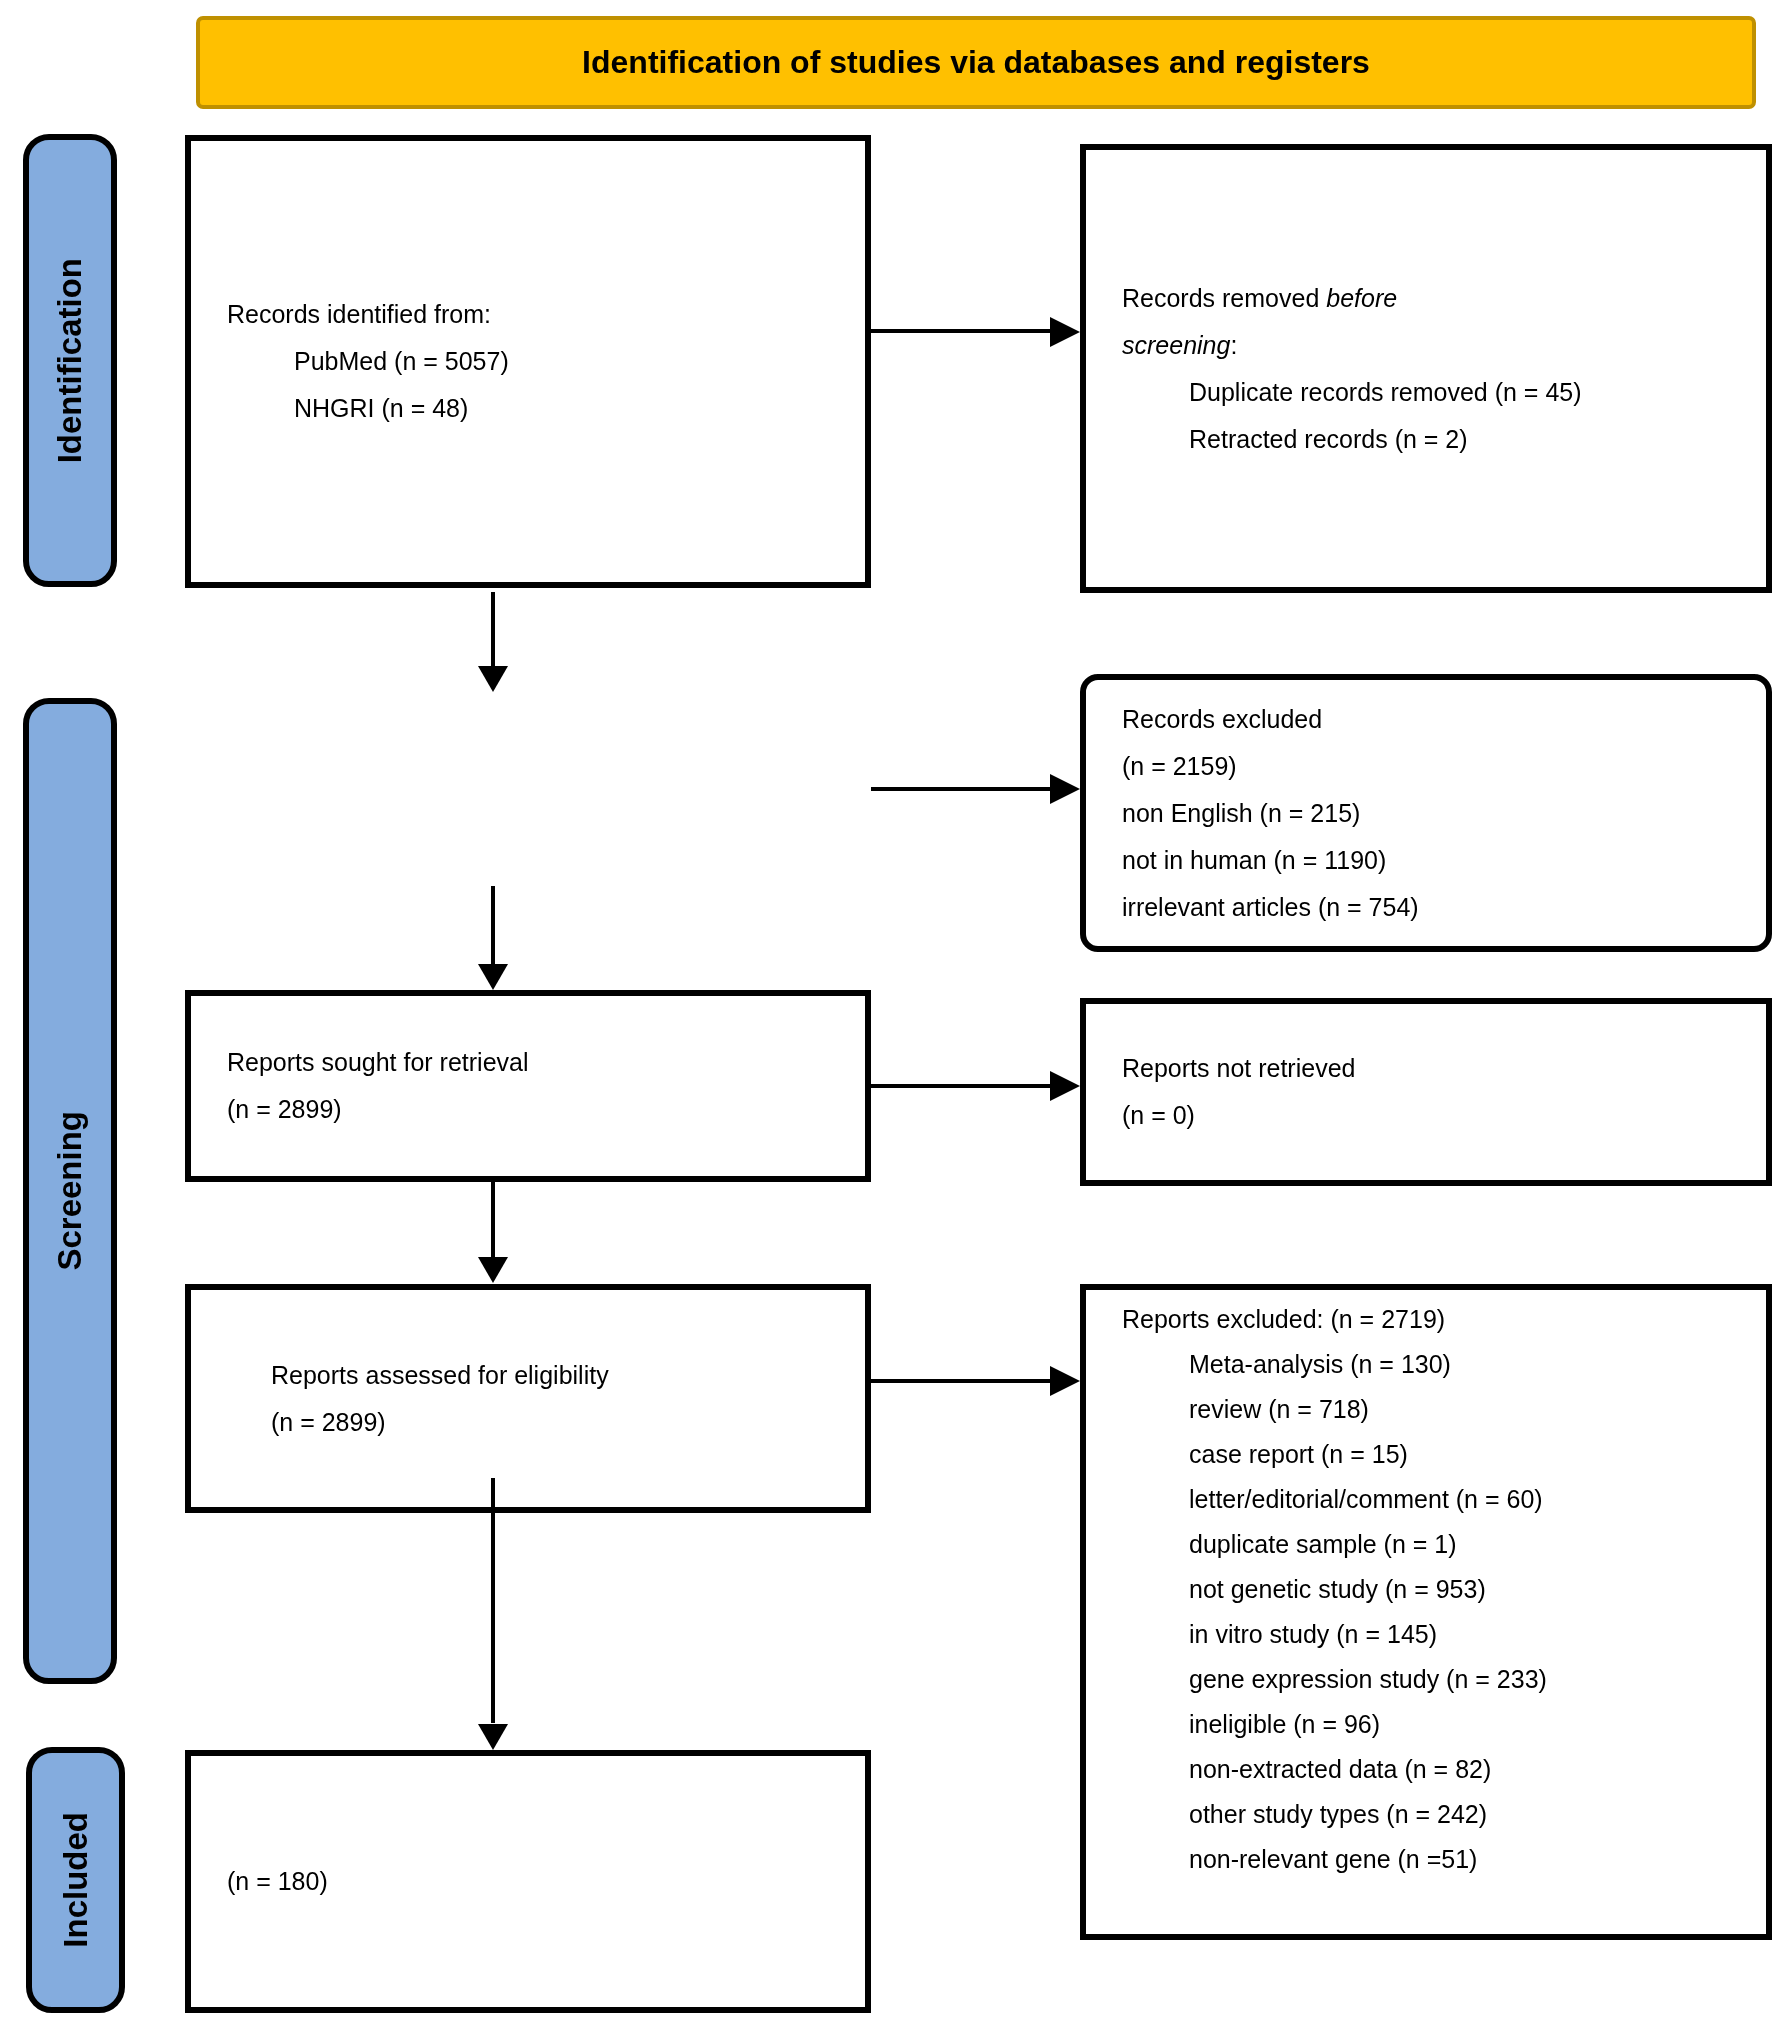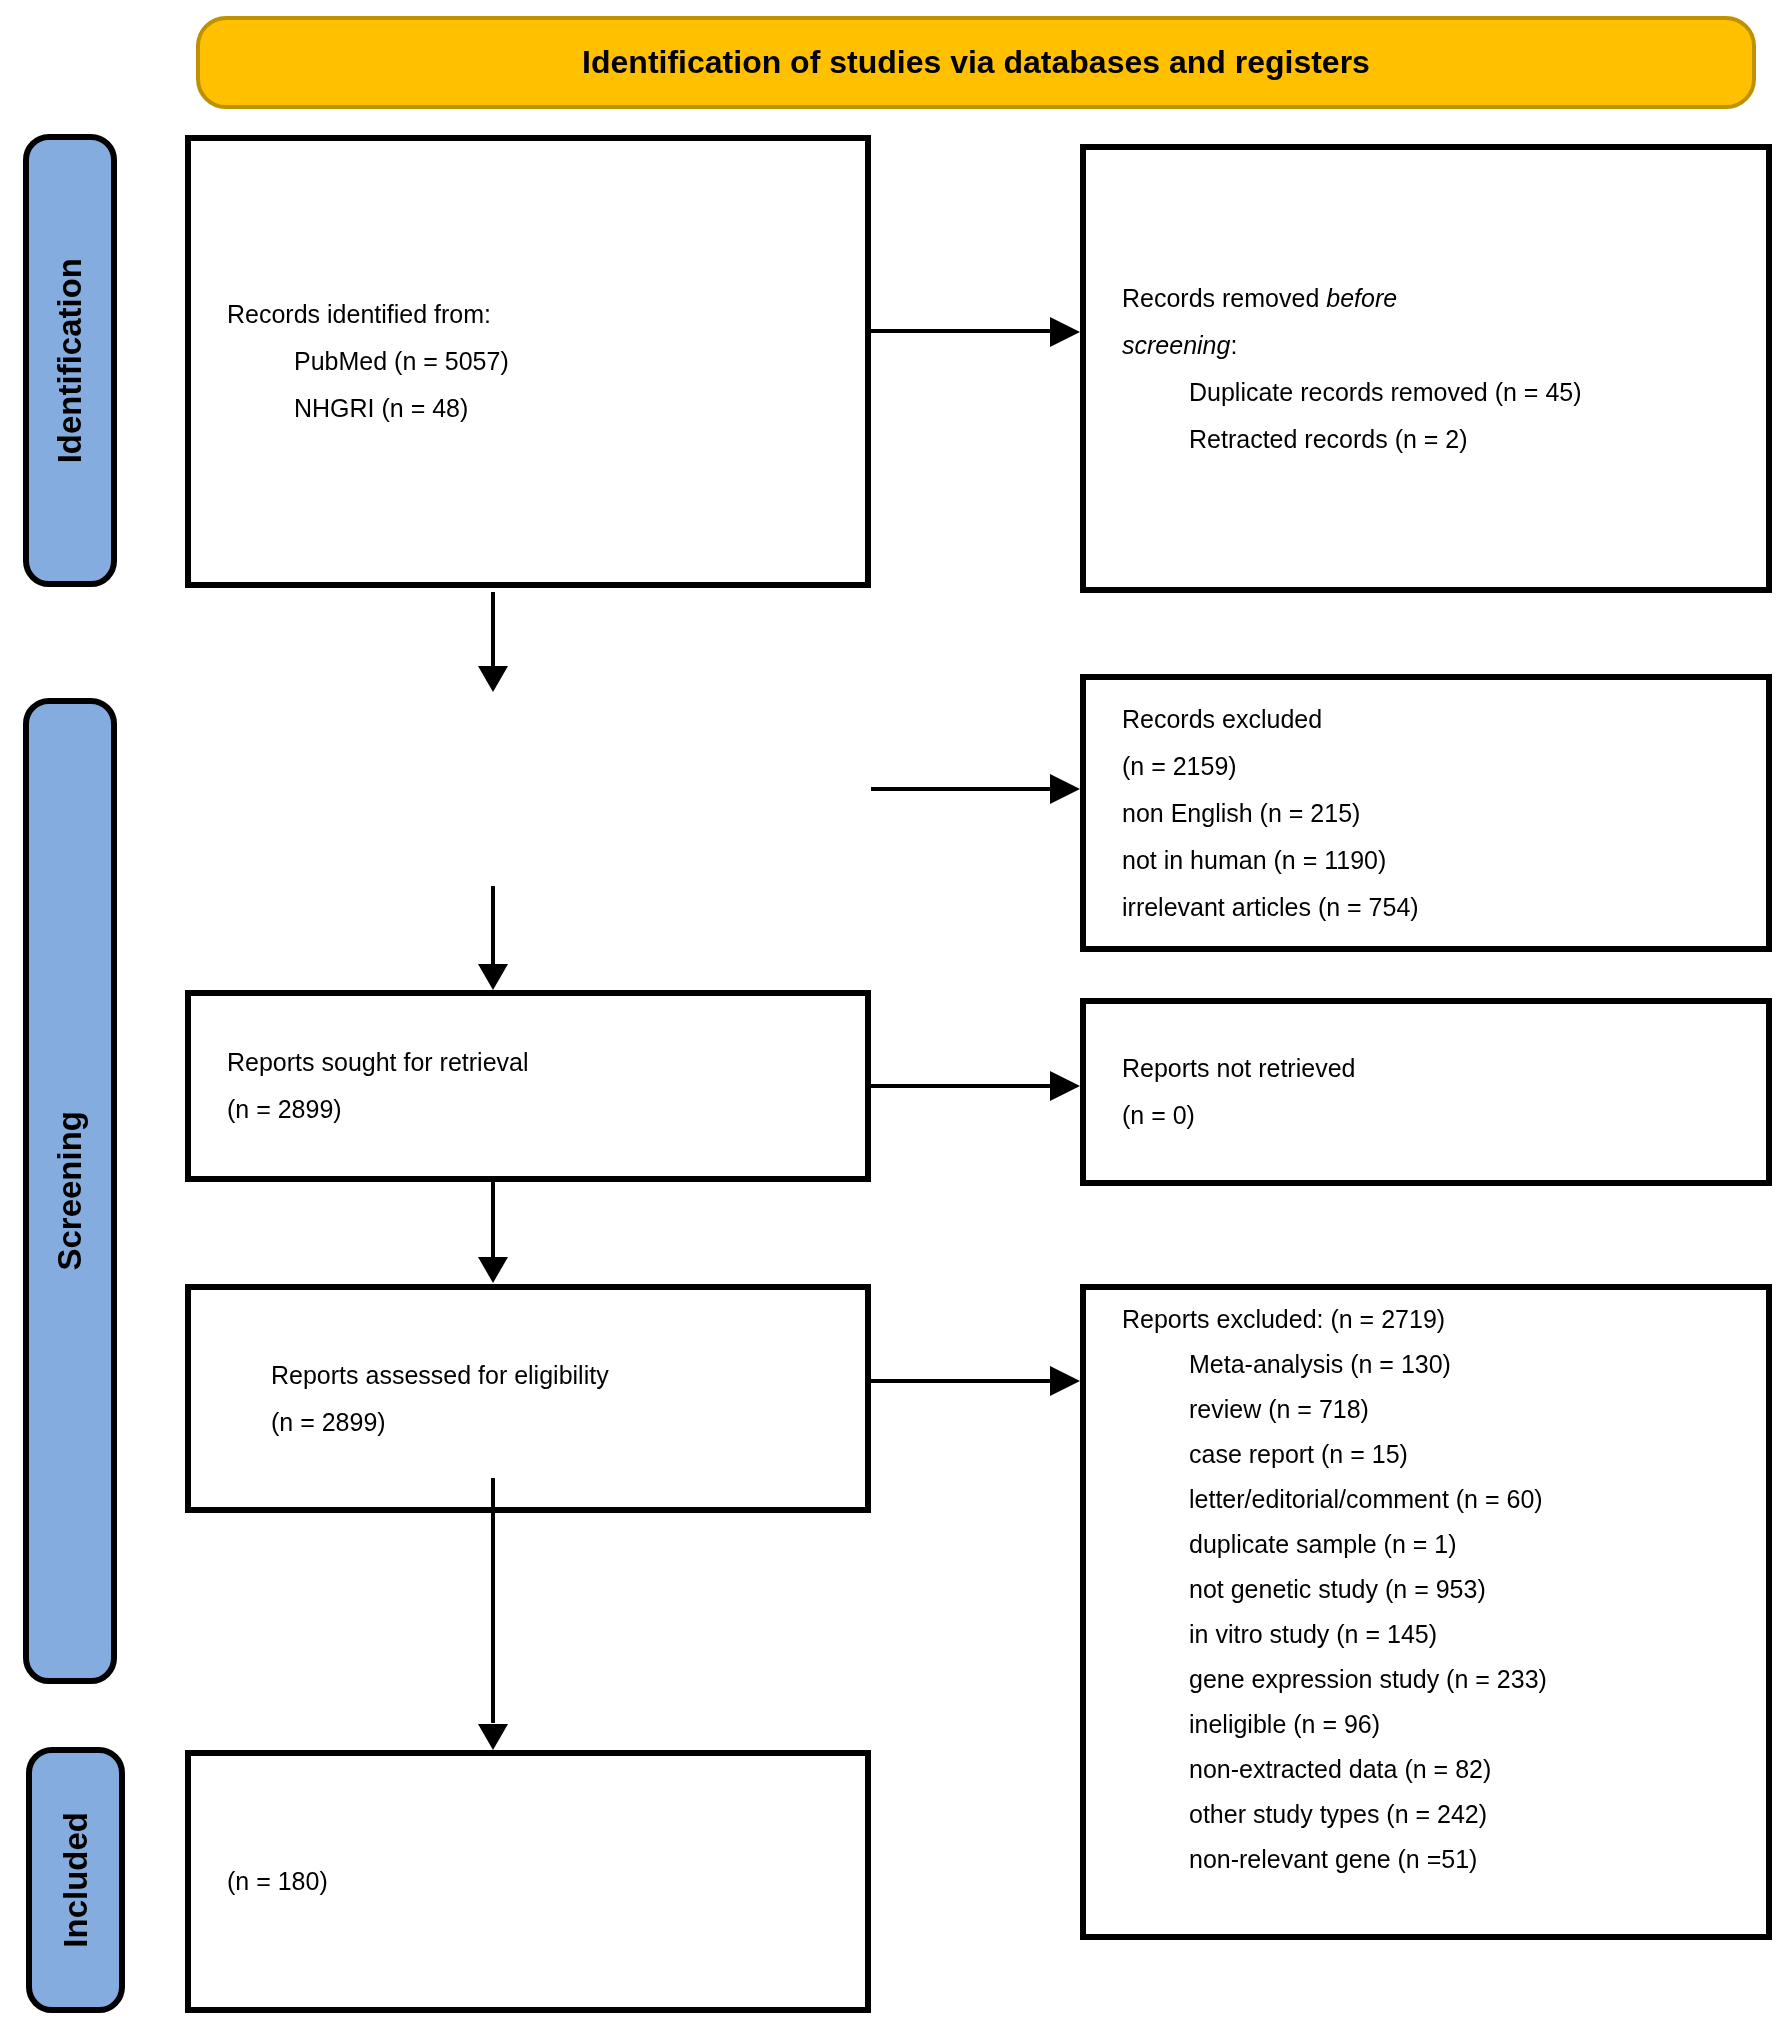--- a/index.html
+++ b/index.html
@@ -17,21 +17,21 @@
     overflow: hidden;
   }
 
   
   .banner {
     position: absolute;
     left: 196px; top: 16px;
     width: 1560px; height: 93px;
     background: #FFC000;
     border: 4.4px solid #BF9000;
-    border-radius: 30px;
+    border-radius: 7px;
     box-sizing: border-box;
     display: flex;
     align-items: center;
     justify-content: center;
   }
   .banner-title {
     font-size: 32px;
     font-weight: 700;
     text-align: center;
   }
@@ -74,21 +74,21 @@
   .lbox { left: 185px;  width: 686px; }
   .rbox { left: 1080px; width: 692px; }
 
   #box-records-identified { top: 135px;  height: 453px; }
   #box-records-screened   { top: 692px; height: 194px; }
   #box-reports-sought     { top: 990px; height: 192px; }
   #box-reports-assessed   { top: 1284px; height: 229px; padding-left: 44px; }
   #box-studies-included   { top: 1750px; height: 263px; }
 
   #box-records-removed      { top: 144px;  height: 449px; }
-  #box-records-excluded     { top: 674px; height: 278px; }
+  #box-records-excluded     { top: 674px; height: 278px; border-radius: 18px; }
   #box-reports-not-retrieved{ top: 998px; height: 188px; }
   #box-reports-excluded     { top: 1284px; height: 656px; justify-content: flex-start; }
   #box-reports-excluded .inner { padding-top: 6.6px; }
   #box-reports-excluded .line { line-height: 45px; }
 
   .indent { padding-left: 67px; }
   .wrap-narrow { max-width: 483px; }
   .italic { font-style: italic; }
 
   

